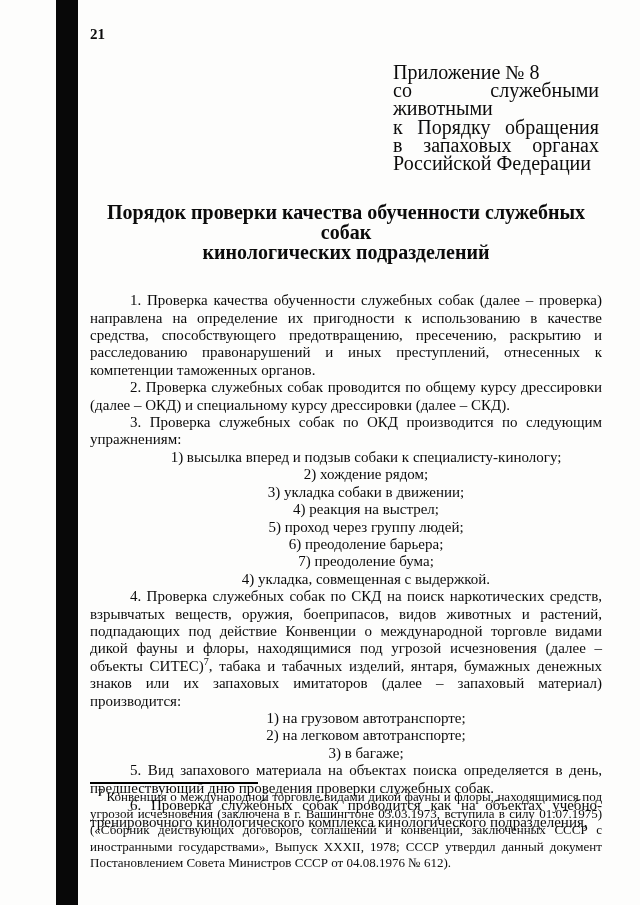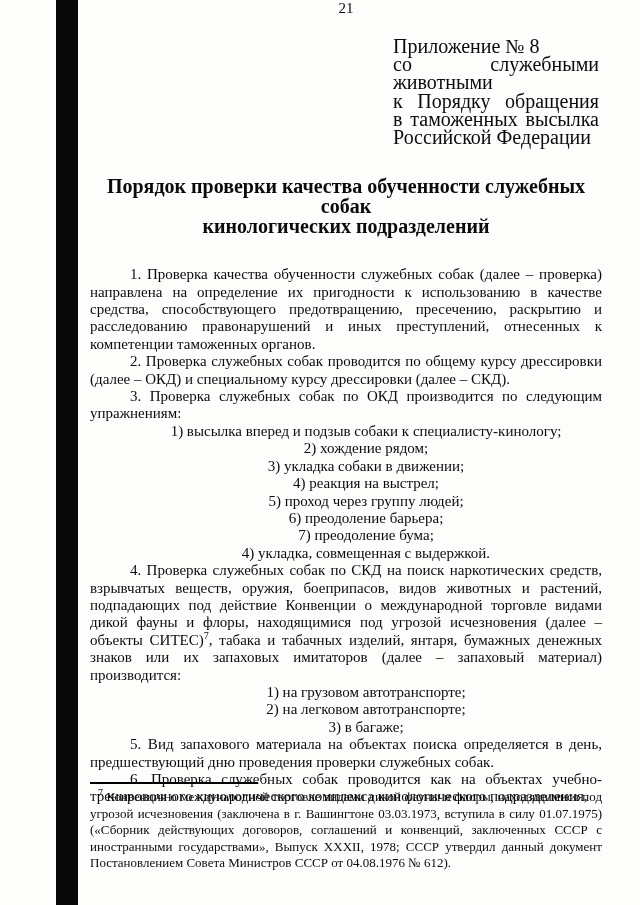--- a/index.html
+++ b/index.html
@@ -24,23 +24,24 @@
     height: 905px;
     background: #080808;
   }
   .content {
     position: absolute;
     left: 90px;
     top: 0;
     width: 512px;
   }
   .page-number {
-    text-align: center;
+    padding-top: 26px;
     font-size: 15px;
     line-height: 17px;
+    font-weight: bold;
   }
   .appendix {
     width: 206px;
     margin: 20px 3px 0 auto;
     font-size: 20px;
     line-height: 18.2px;
     text-align: left;
   }
   .appendix .just {
     text-align: justify;
@@ -97,21 +98,21 @@
 <div class="page">
   <div class="scan-bar"></div>
 
   <div class="content">
     <div class="page-number">21</div>
 
     <div class="appendix">
       <div>Приложение № 8</div>
       <div class="just">со служебными животными</div>
       <div class="just">к Порядку обращения</div>
-      <div class="just">в таможенных высылка</div>
+      <div class="just">в запаховых органах</div>
       <div>Российской Федерации</div>
     </div>
 
     <div class="doc-title">
       <div>Порядок проверки качества обученности служебных собак</div>
       <div>кинологических подразделений</div>
     </div>
 
     <div class="body-text">
       <p>1. Проверка качества обученности служебных собак (далее – проверка) направлена на определение их пригодности к использованию в качестве средства, способствующего предотвращению, пресечению, раскрытию и расследованию правонарушений и иных преступлений, отнесенных к компетенции таможенных органов.</p>

